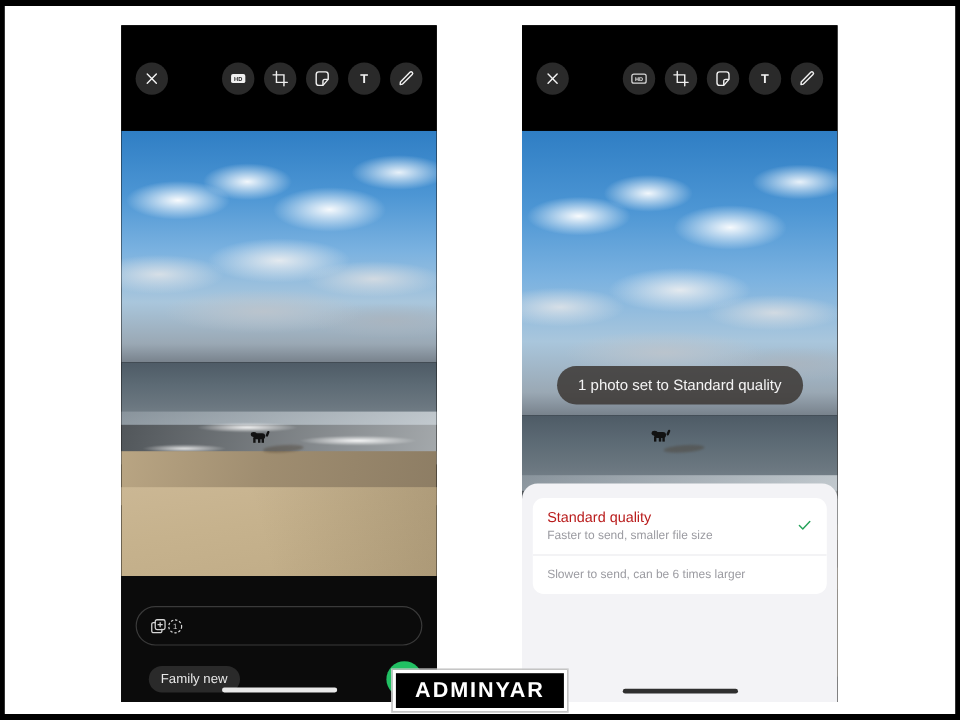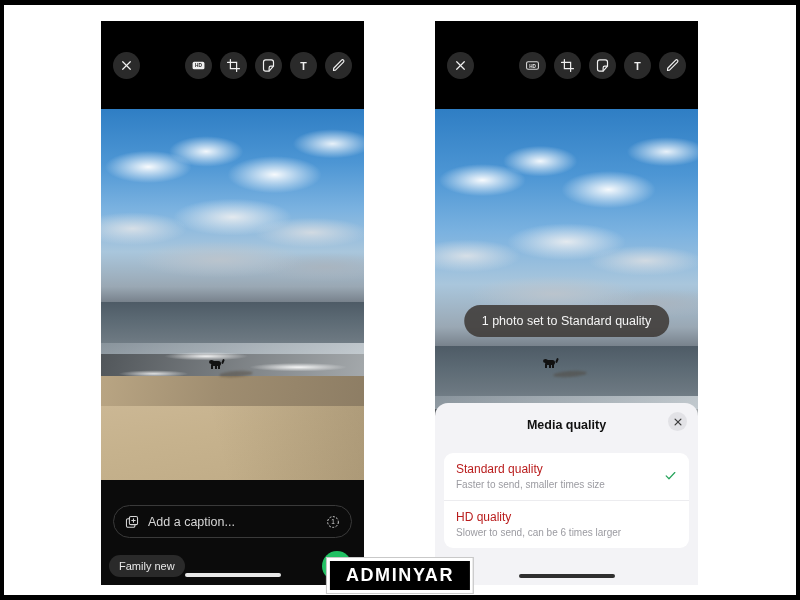--- a/index.html
+++ b/index.html
@@ -128,21 +128,21 @@
     padding: 0 11px;
     background: #0b0b0b;
   }
   .caption-text {
     flex: 1;
     color: #d6d6d6;
     font-size: 12.5px;
     margin-left: 9px;
   }
   .send-row {
-    position: absolute; left: 8px; right: 12px; top: 69px;
+    position: absolute; left: 23px; right: 12px; top: 69px;
     height: 34px;
     display: flex; align-items: center;
   }
   .chip {
     background: #2a2a2a;
     color: #e8e8e8;
     font-size: 11px;
     border-radius: 13px;
     padding: 5px 10px;
   }
@@ -307,21 +307,20 @@
         </div>
       </div>
 
       <div class="bottombar">
         <div class="caption-row">
           <svg width="14" height="14" viewBox="0 0 24 24" fill="none" stroke="#d6d6d6" stroke-width="1.8" stroke-linecap="round" stroke-linejoin="round">
             <rect x="7.5" y="2.5" width="14" height="14" rx="2.5"></rect>
             <path d="M7.5 6.5H5A2.5 2.5 0 0 0 2.5 9v9.5A2.5 2.5 0 0 0 5 21h9.5a2.5 2.5 0 0 0 2.5-2.5V16"></path>
             <path d="M14.5 6.5v6M11.5 9.5h6"></path>
           </svg>
-          <span class="caption-text">Add a caption...</span>
           <svg width="14" height="14" viewBox="0 0 24 24" fill="none" stroke="#d6d6d6" stroke-width="1.7">
             <circle cx="12" cy="12" r="9.2" stroke-dasharray="3.4 2.6"></circle>
             <text x="12" y="16" font-size="11" text-anchor="middle" fill="#d6d6d6" font-family="Liberation Sans, sans-serif" stroke="none">1</text>
           </svg>
         </div>
         <div class="send-row">
           <div class="chip">Family new</div>
           <div class="send-btn">
             <svg width="14" height="14" viewBox="0 0 24 24">
               <path d="M4 4.5l16 7.6L4 19.5l3.1-7.4z" fill="#0a0a0a"></path>
@@ -389,45 +388,35 @@
             <svg width="15" height="15" viewBox="0 0 24 24" fill="none" stroke="#f0f0f0" stroke-width="1.9" stroke-linecap="round" stroke-linejoin="round">
               <path d="M4 20l3.2-.7L20 6.5a2.1 2.1 0 0 0-3-3L4.3 16.4z"></path>
             </svg>
           </div>
         </div>
       </div>
 
       <div class="toast">1 photo set to Standard quality</div>
 
       <div class="sheet">
-        <div class="sheet-head">
-          <div class="sheet-title">Media quality</div>
-          <div class="sheet-close">
-            <svg width="10" height="10" viewBox="0 0 24 24" fill="none" stroke="currentColor" stroke-width="3" stroke-linecap="round">
-              <line x1="5" y1="5" x2="19" y2="19"></line>
-                <line x1="19" y1="5" x2="5" y2="19"></line>
-            </svg>
-          </div>
-        </div>
 
         <div class="options">
           <div class="option">
             <div class="opt-texts">
               <div class="opt-title">Standard quality</div>
-              <div class="opt-sub">Faster to send, smaller times size</div>
+              <div class="opt-sub">Faster to send, smaller file size</div>
             </div>
             <div class="check">
               <svg width="13" height="13" viewBox="0 0 24 24" fill="none" stroke="currentColor" stroke-width="2.2" stroke-linecap="round" stroke-linejoin="round">
                 <path d="M4 12.8l5.2 5.2L20 6.5"></path>
               </svg>
             </div>
           </div>
           <div class="option">
             <div class="opt-texts">
-              <div class="opt-title">HD quality</div>
               <div class="opt-sub">Slower to send, can be 6 times larger</div>
             </div>
           </div>
         </div>
 
         <div class="home-indicator-dark"></div>
       </div>
 
     </div>
   </div>

